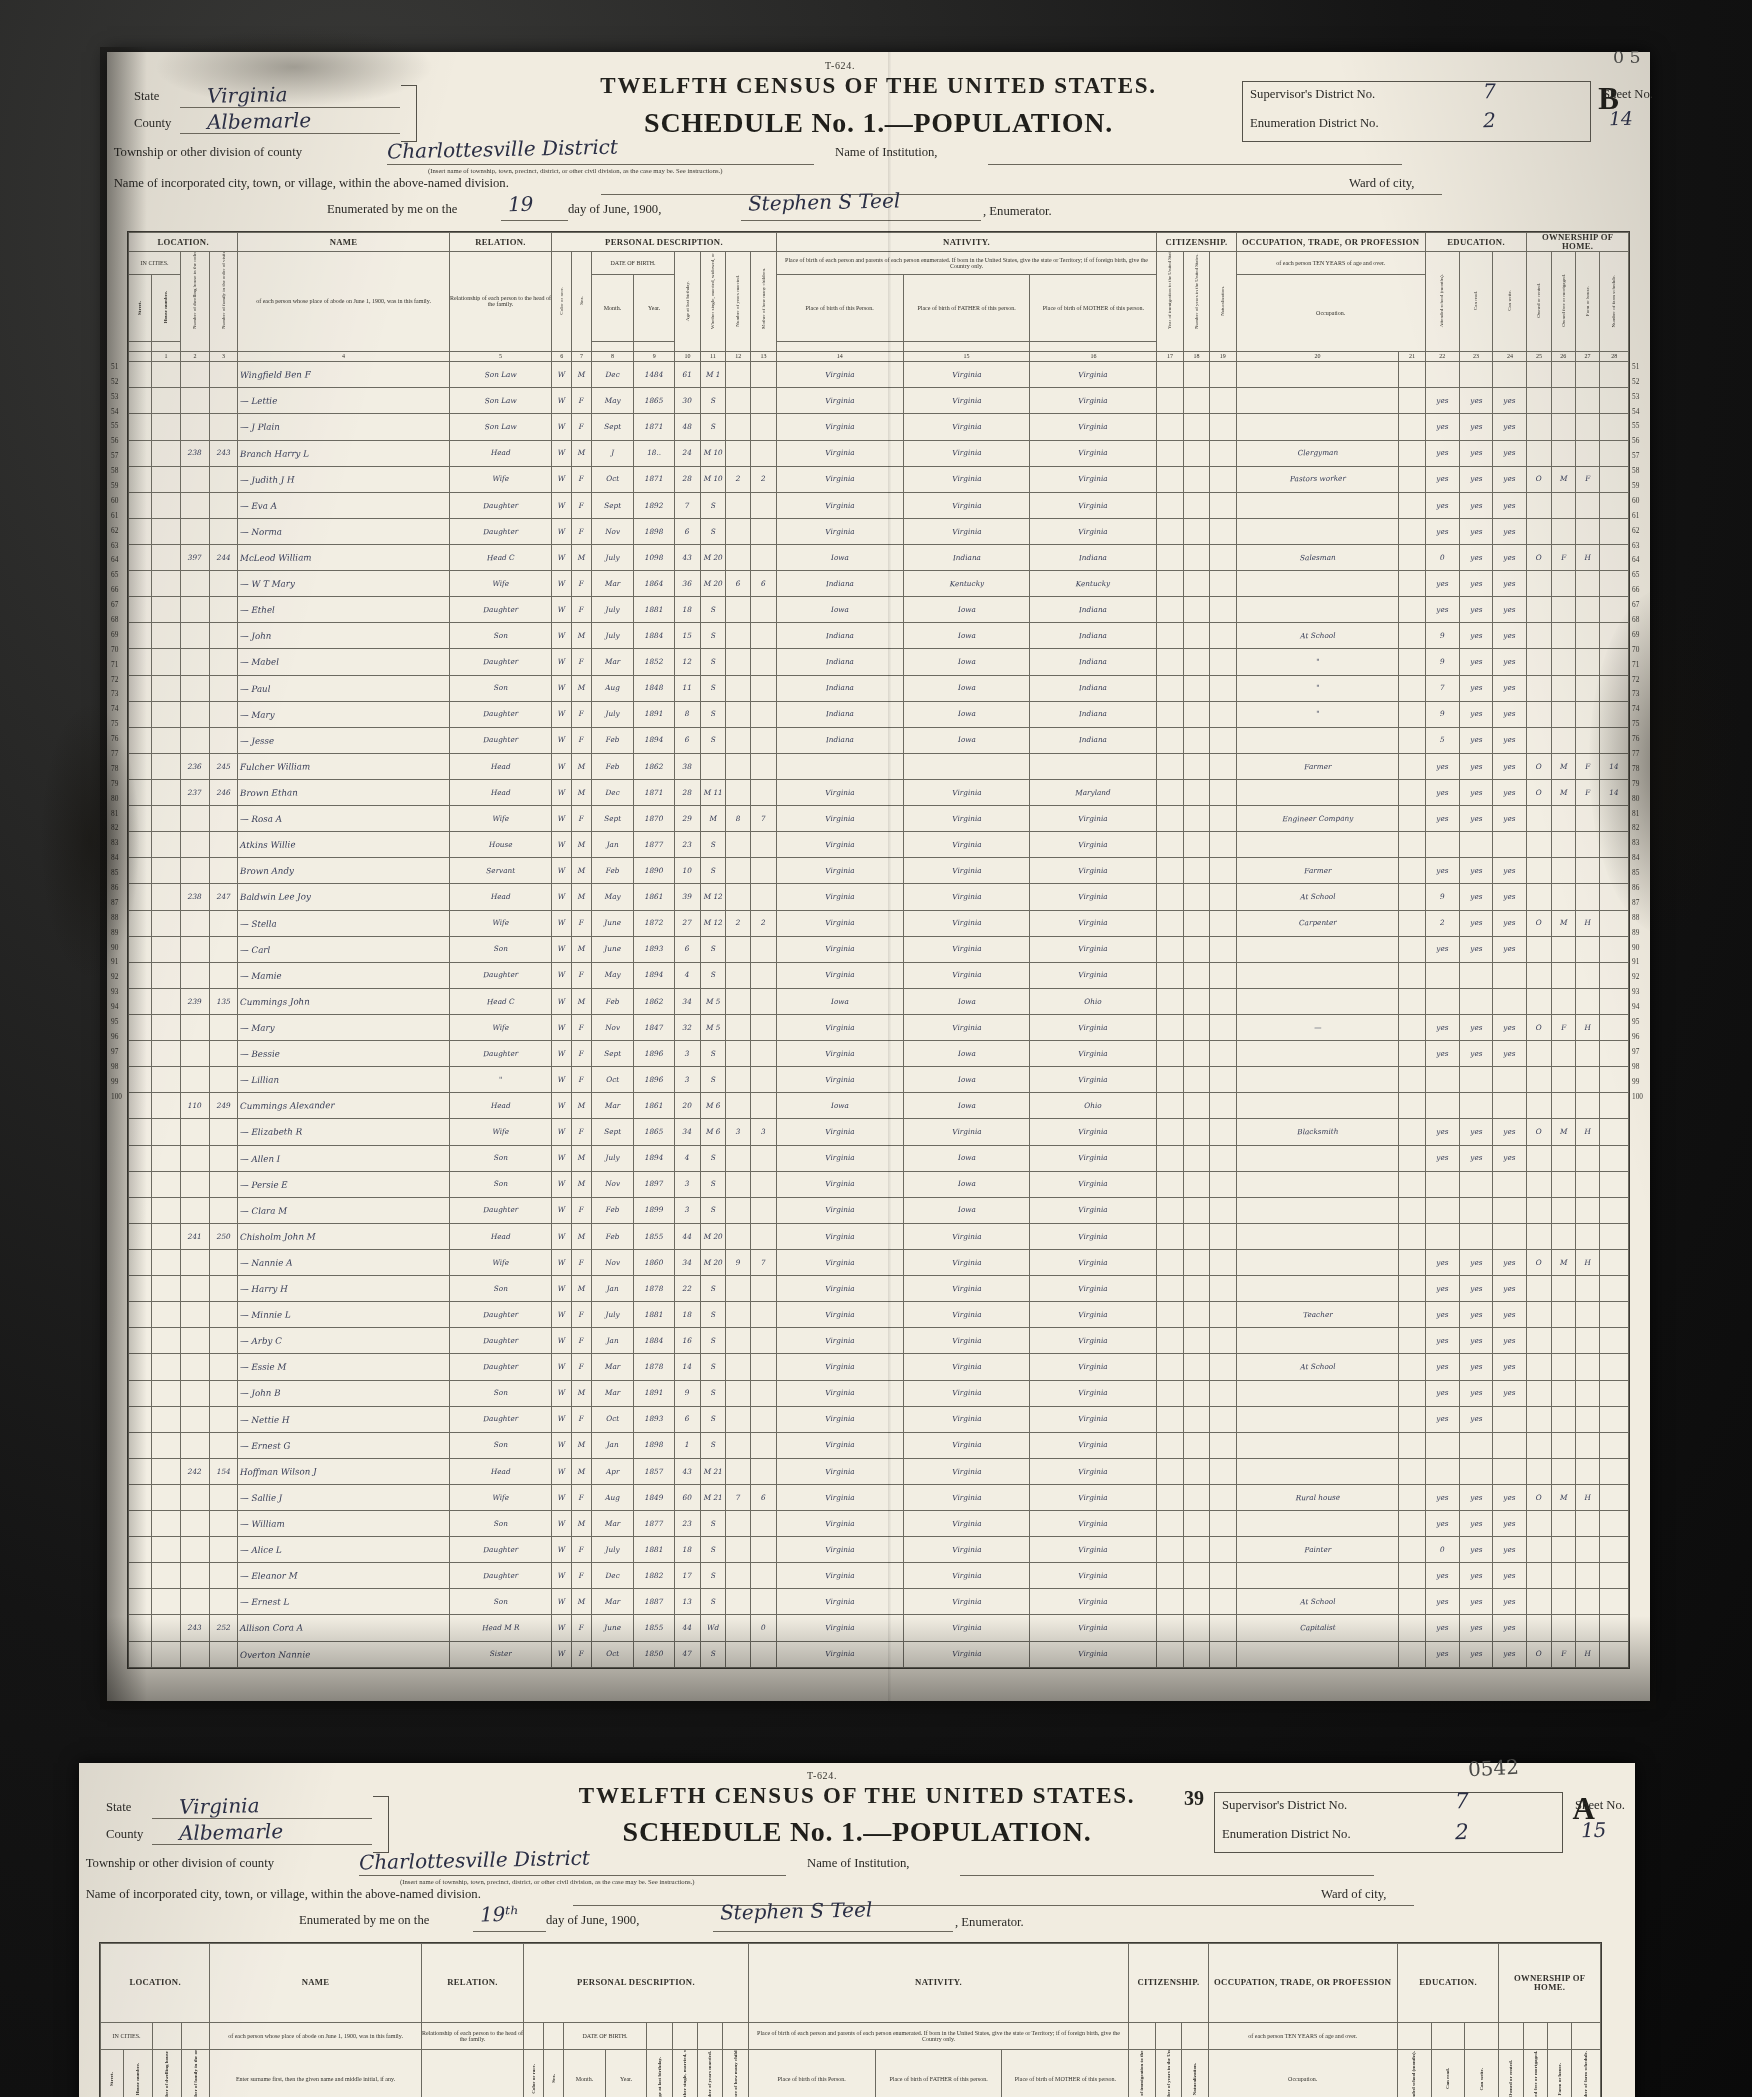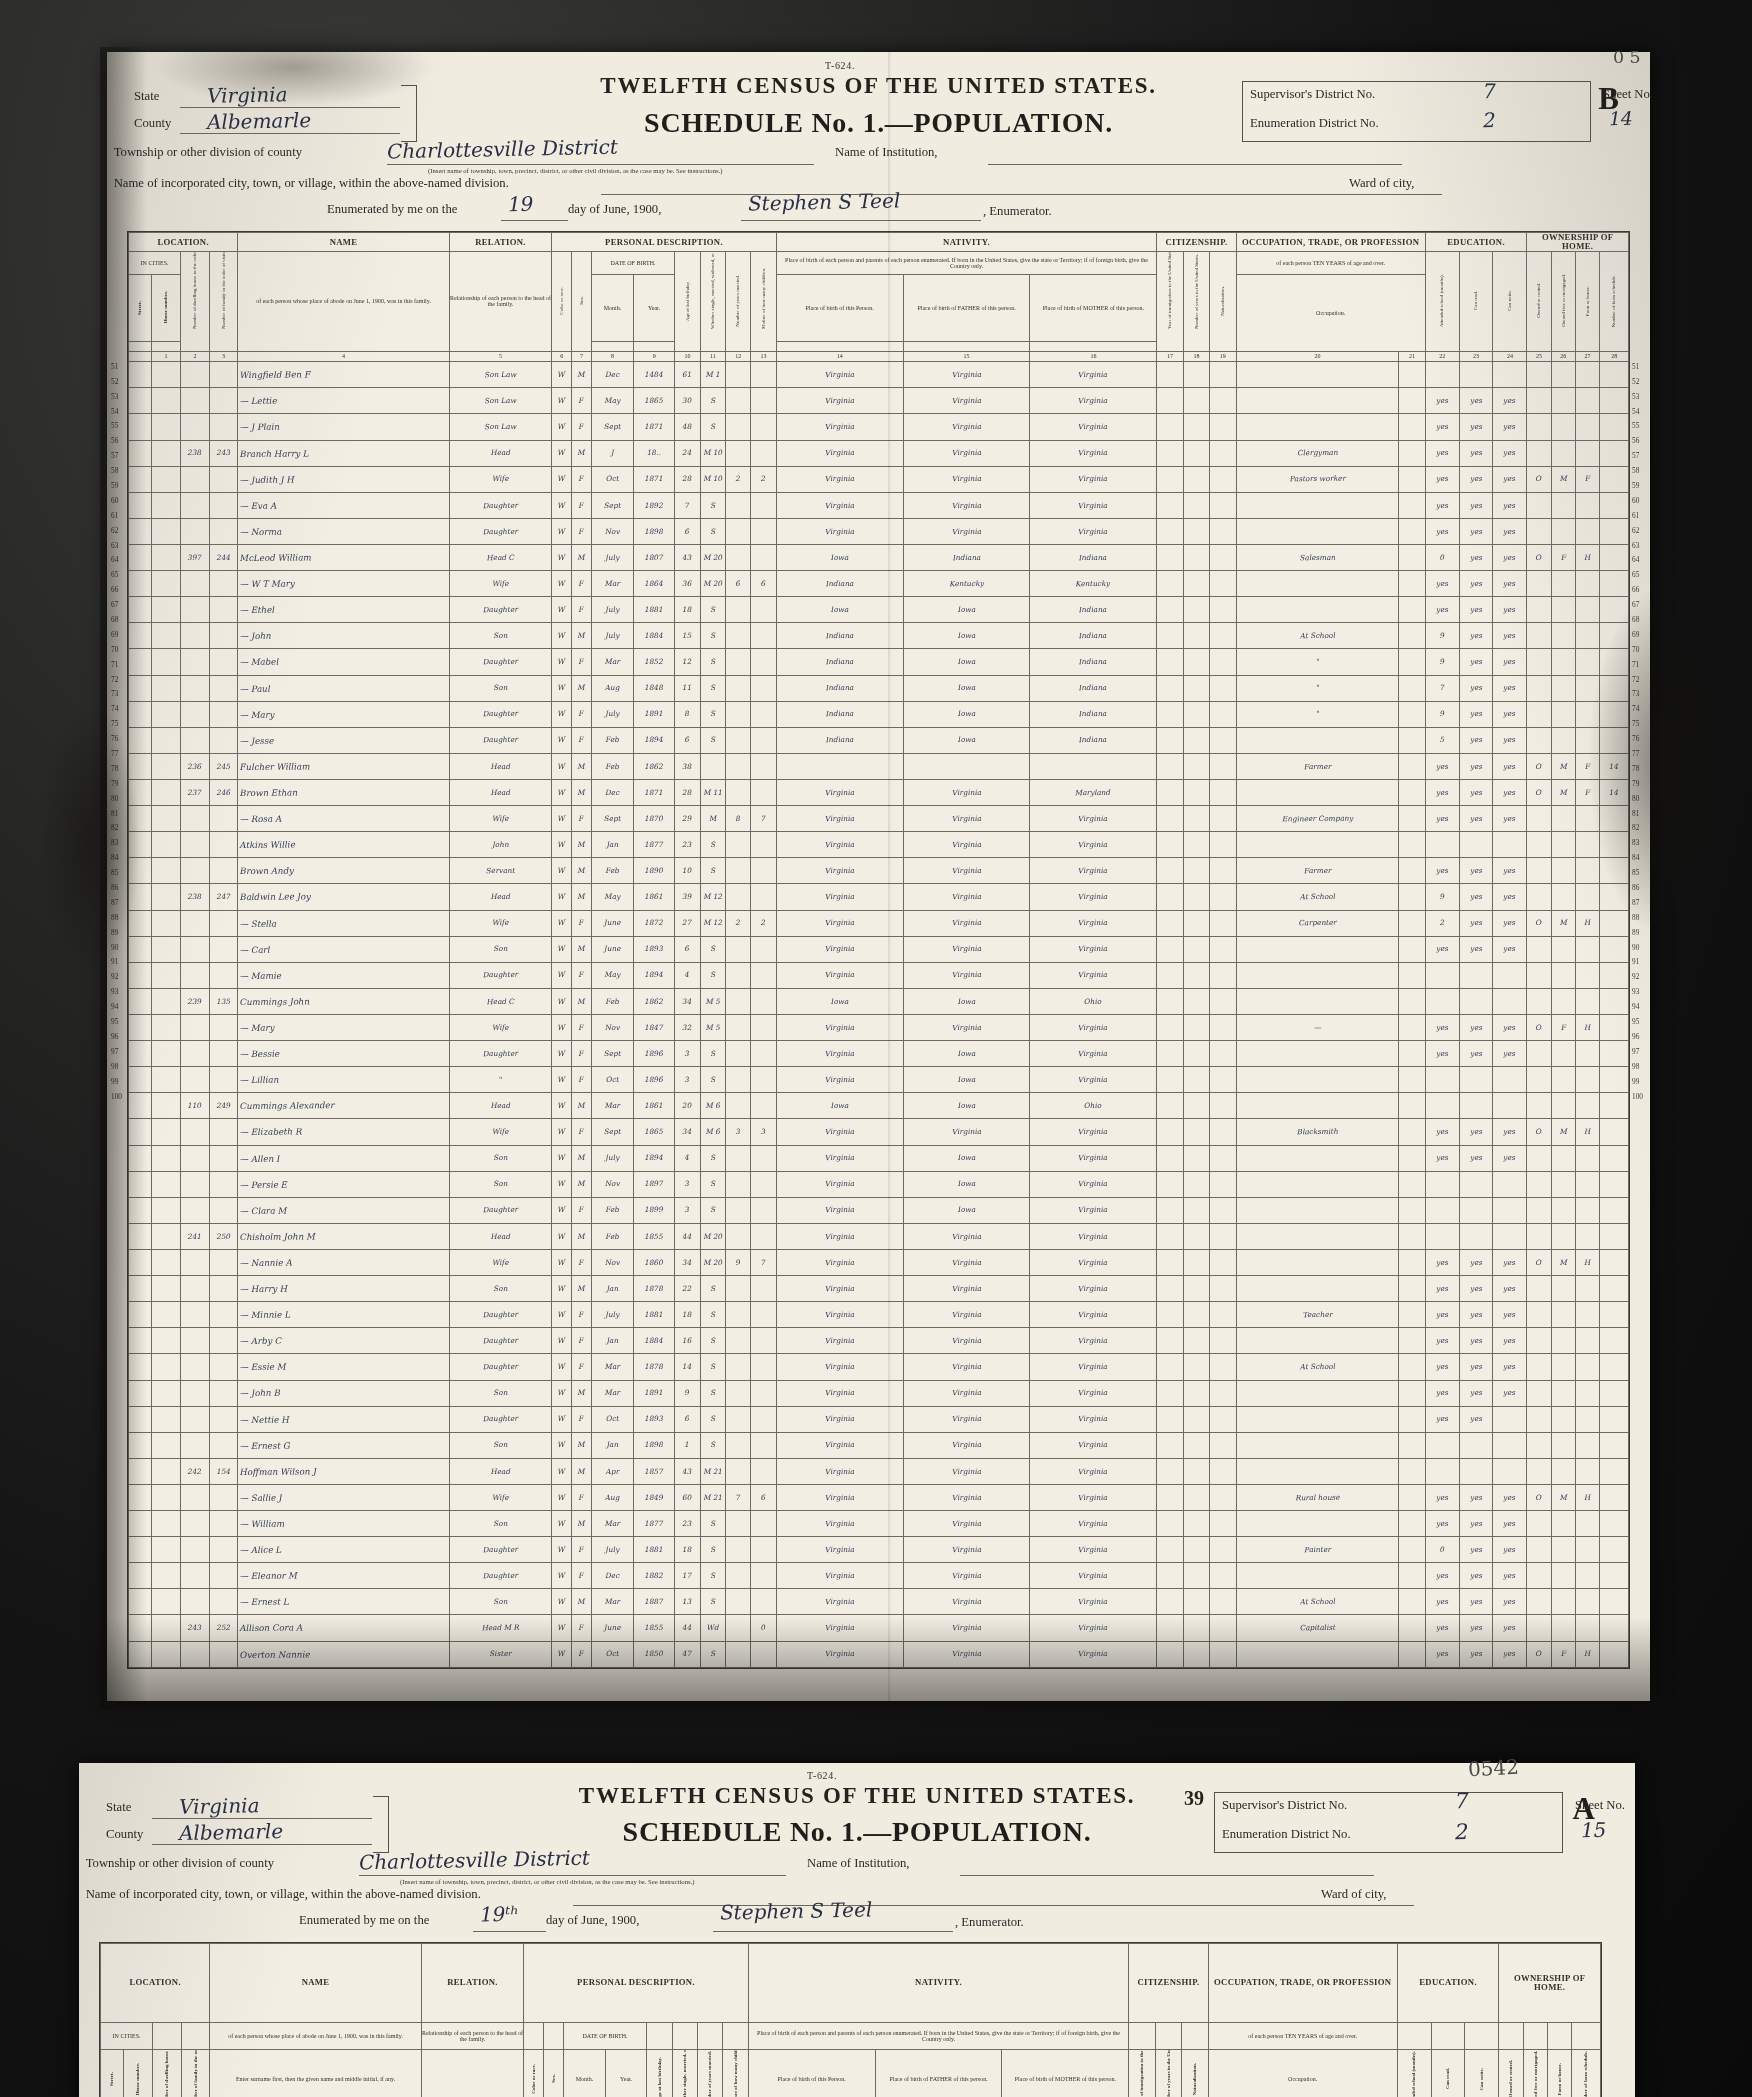--- a/index.html
+++ b/index.html
@@ -957,21 +957,21 @@
               <td>
                 <span class="cell-hand c sm">W</span>
               </td>
               <td>
                 <span class="cell-hand c sm">M</span>
               </td>
               <td>
                 <span class="cell-hand c sm">July</span>
               </td>
               <td>
-                <span class="cell-hand c sm">1807</span>
+                <span class="cell-hand c sm">1098</span>
               </td>
               <td>
                 <span class="cell-hand c sm">43</span>
               </td>
               <td>
                 <span class="cell-hand c sm">M 20</span>
               </td>
               <td>
                 <span class="cell-hand c sm"></span>
               </td>
@@ -1792,21 +1792,21 @@
               <td>
                 <span class="cell-hand c sm"></span>
               </td>
               <td>
                 <span class="cell-hand c sm"></span>
               </td>
               <td>
                 <span class="cell-hand">Atkins Willie</span>
               </td>
               <td>
-                <span class="cell-hand c sm">John</span>
+                <span class="cell-hand c sm">House</span>
               </td>
               <td>
                 <span class="cell-hand c sm">W</span>
               </td>
               <td>
                 <span class="cell-hand c sm">M</span>
               </td>
               <td>
                 <span class="cell-hand c sm">Jan</span>
               </td>

